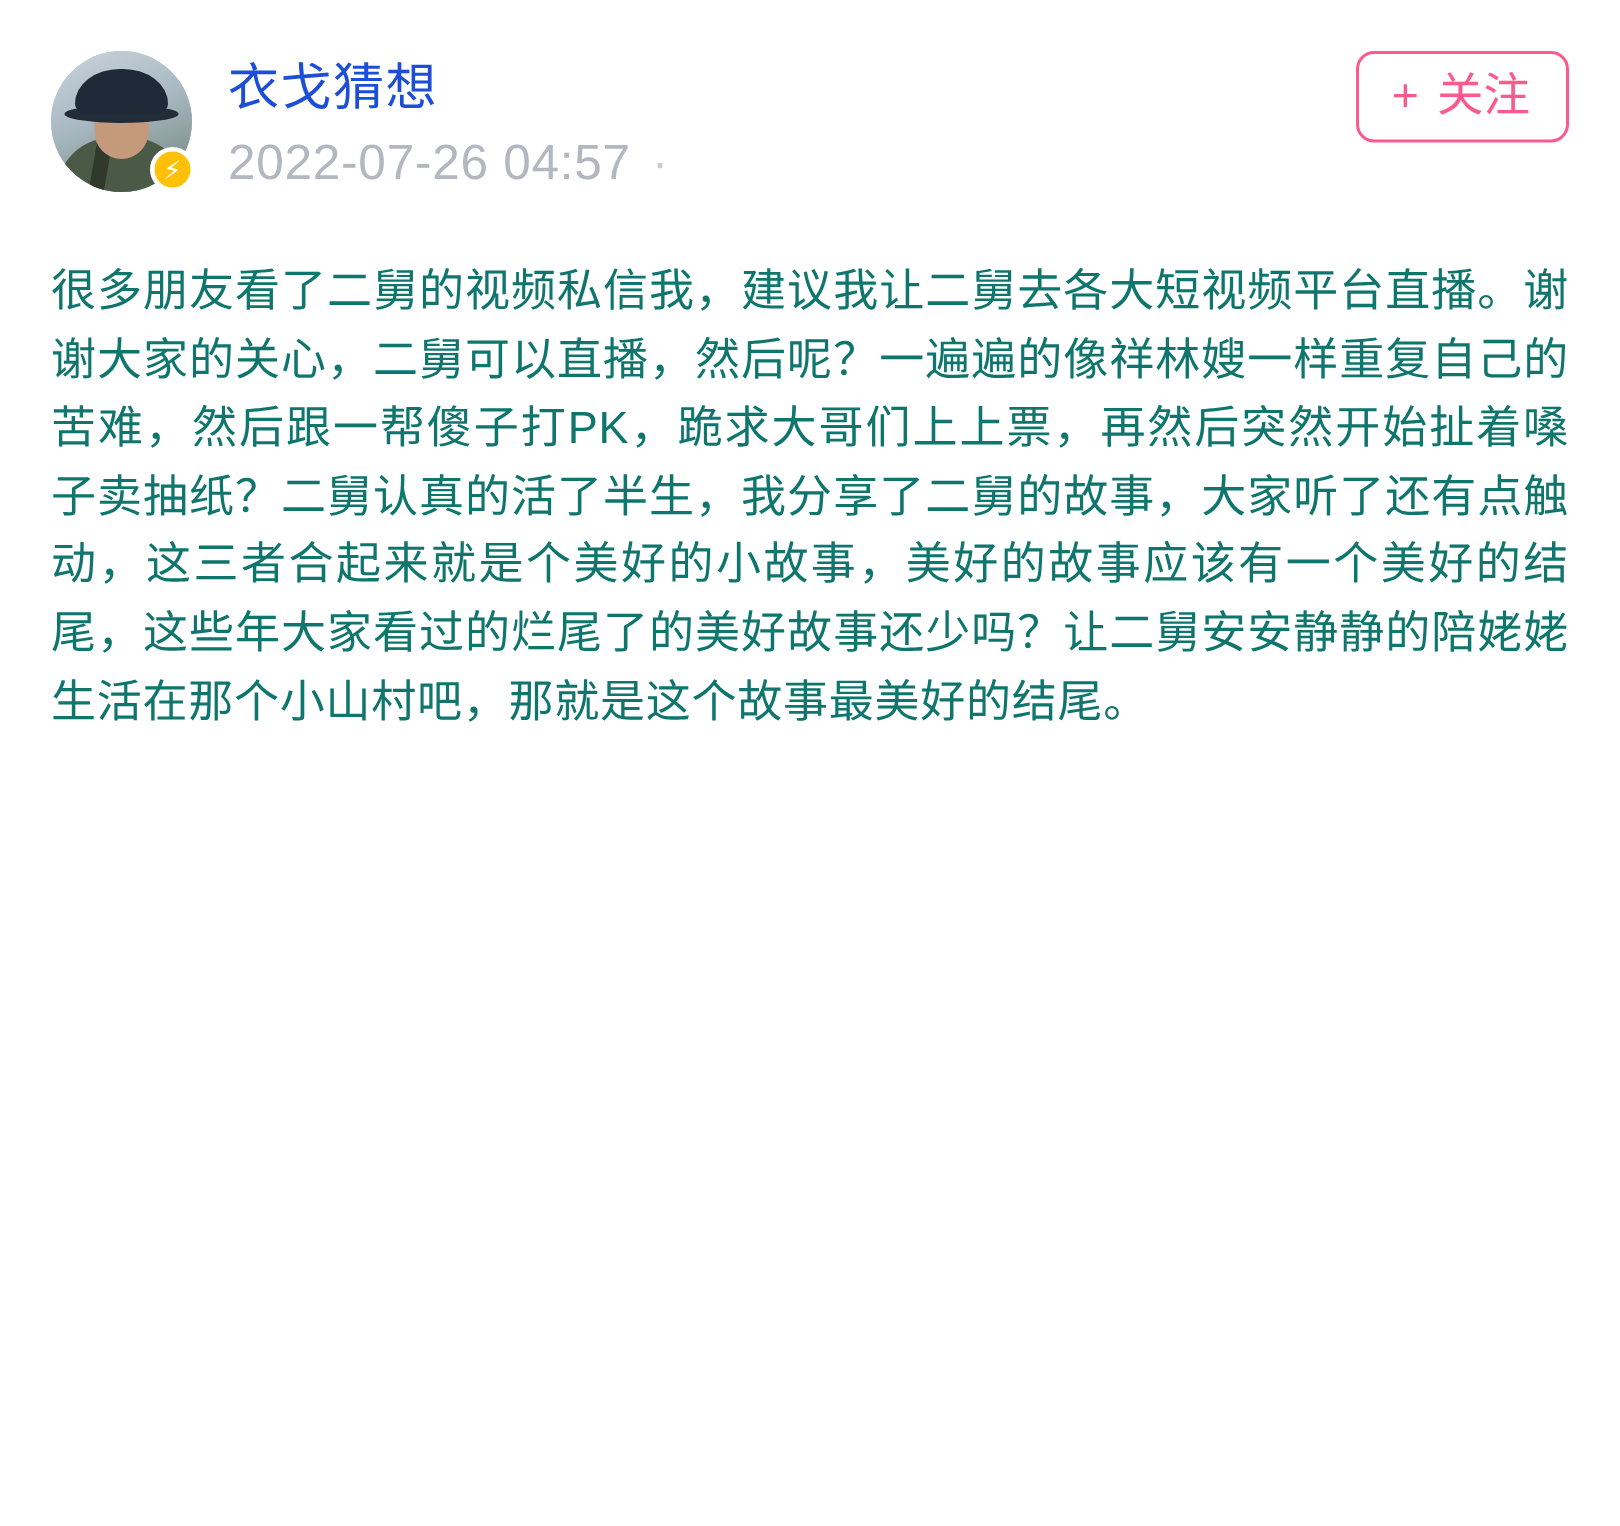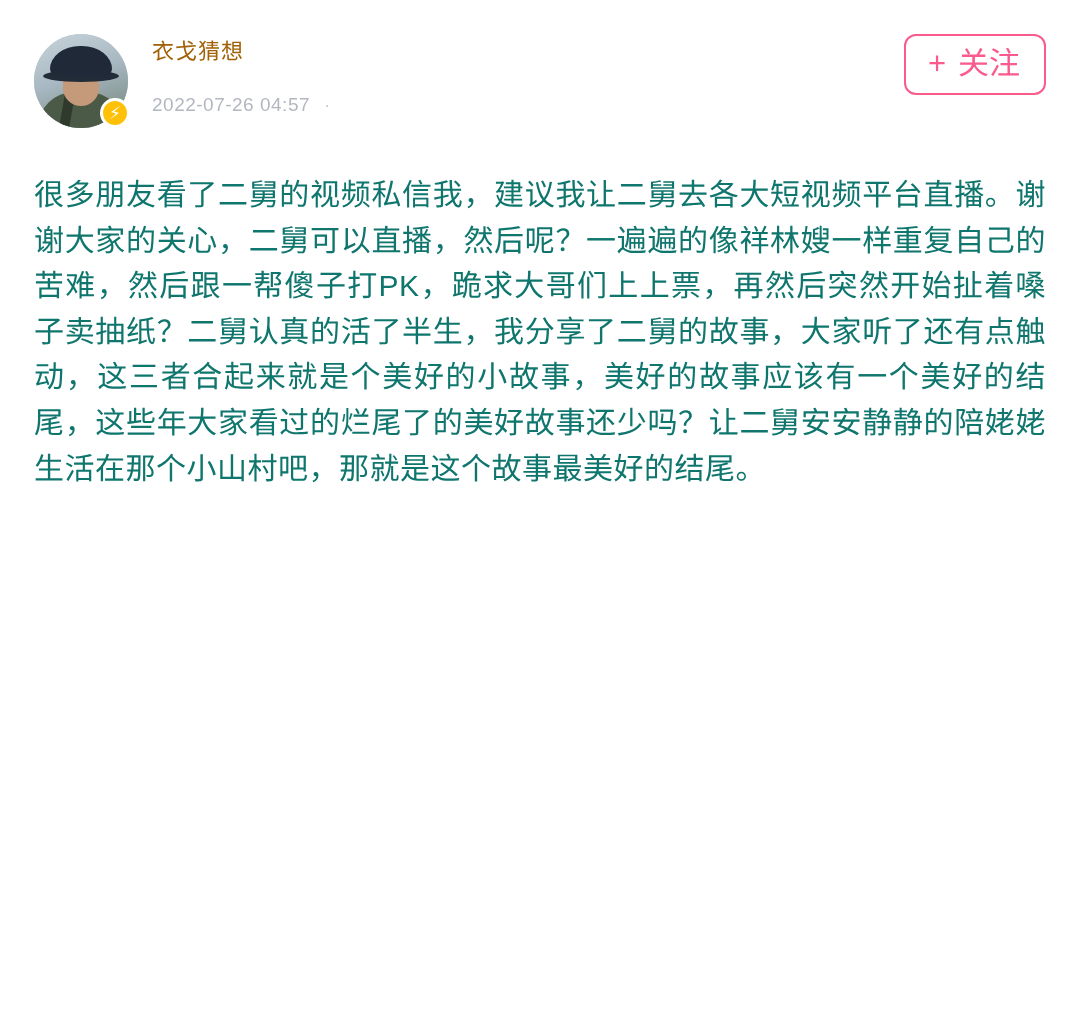--- a/index.html
+++ b/index.html
@@ -113,29 +113,29 @@
     justify-content: center;
     color: #ffffff;
     font-size: 17px;
     line-height: 1;
   }
   .meta {
     margin-left: 24px;
     padding-top: 10px;
   }
   .author {
-    font-size: 22px;
-    color: #a16207;
+    font-size: 34px;
+    color: #1d4ed8;
     letter-spacing: 1px;
     line-height: 1.25;
     white-space: nowrap;
   }
   .subline {
-    margin-top: 28px;
-    font-size: 19px;
+    margin-top: 8px;
+    font-size: 33px;
     color: #b3b7bf;
     letter-spacing: 0.5px;
     white-space: nowrap;
     display: flex;
     align-items: center;
   }
   .dot-sep {
     margin: 0 14px;
     color: #c9ccd2;
   }

